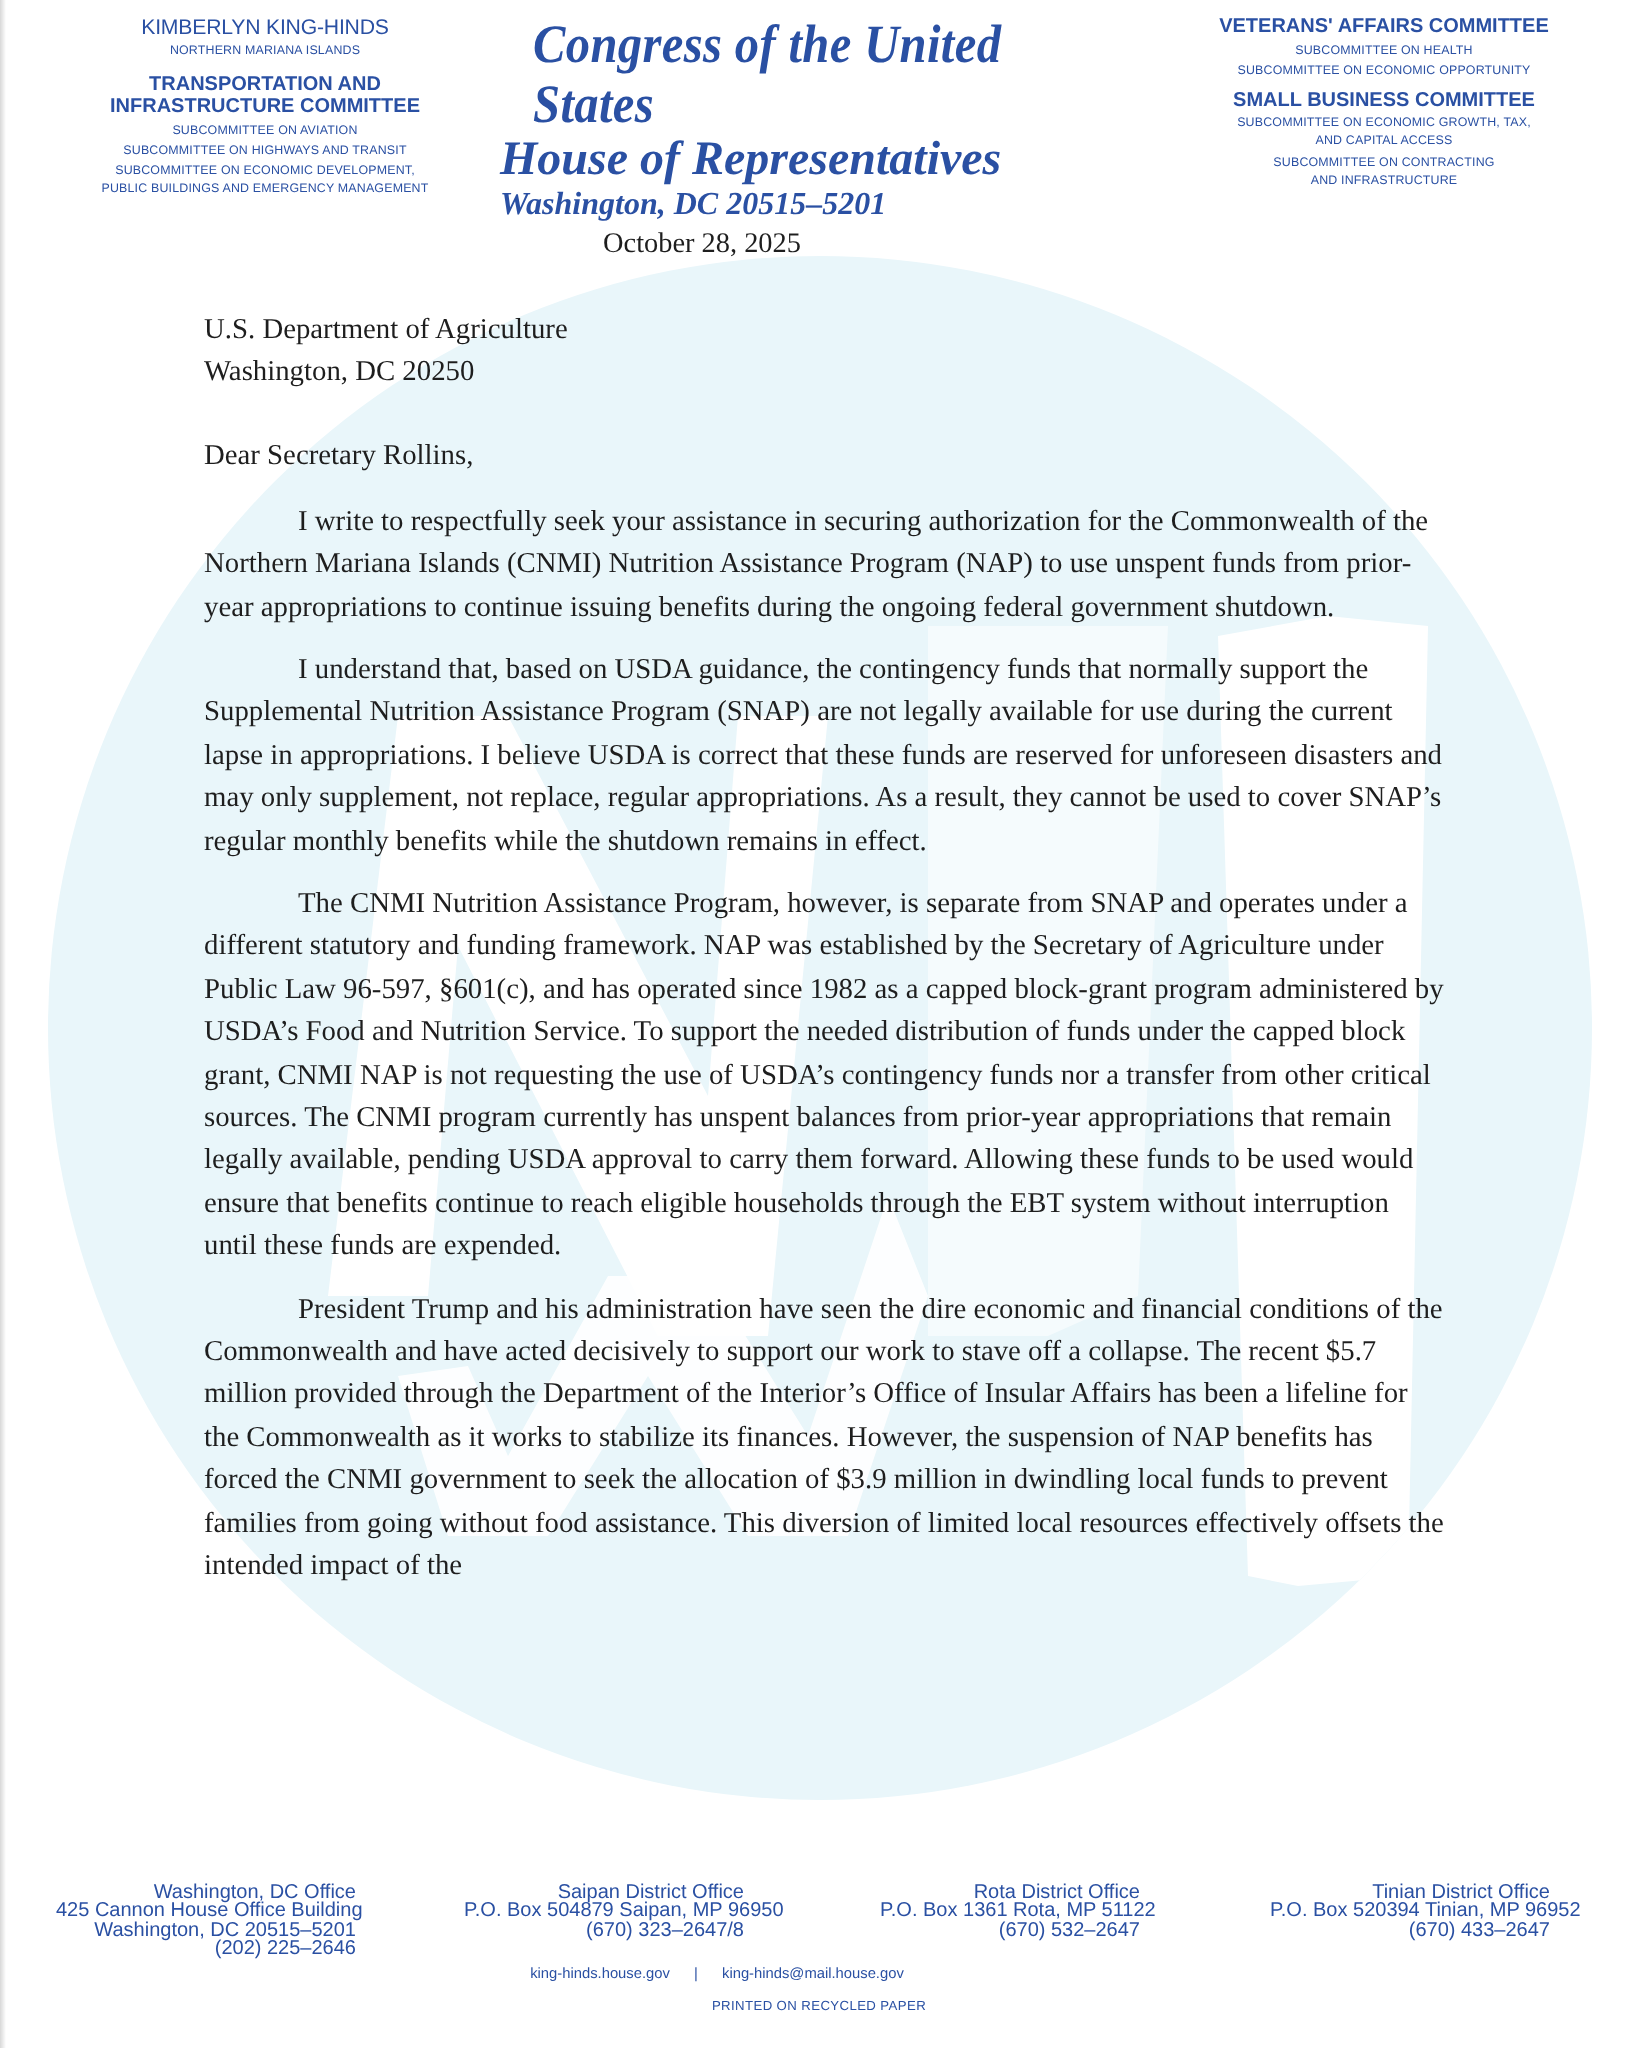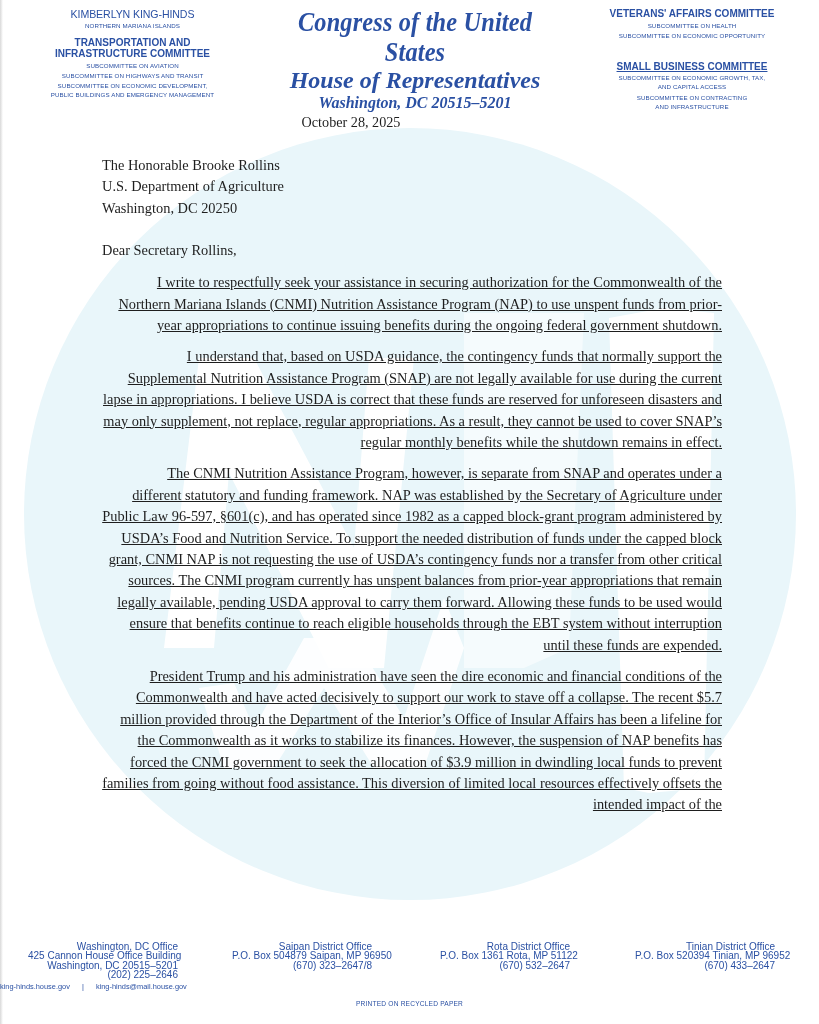--- a/index.html
+++ b/index.html
@@ -63,21 +63,20 @@
       margin-top: 6px;
       margin-bottom: 2px;
     }
     .hdr-right .hdr-committee:first-child { margin-top: 0; }
 
     .hdr-center {
       position: absolute;
       left: 250px;
       top: 7px;
       width: 330px;
-      text-align: center;
       color: #2a50a3;
       z-index: 2;
       font-family: "Liberation Serif", serif;
     }
     .hdr-congress {
       font-size: 27px;
       font-weight: bold;
       line-height: 30px;
       letter-spacing: 0.2px;
       transform: scaleX(0.9);
@@ -115,22 +114,21 @@
       width: 620px;
       z-index: 2;
       font-size: 14.4px;
       line-height: 21.4px;
     }
     .addr-line { white-space: nowrap; }
     .salutation { margin-top: 20.5px; }
     .para {
       margin-top: 10px;
       text-indent: 47px;
-      text-align: right;
-      text-decoration: underline;
+      text-align: left;
     }
     .para.first { margin-top: 11px; }
 
     
     .footer-office {
       position: absolute;
       top: 942px;
       font-family: "Liberation Sans", sans-serif;
       color: #2a50a3;
       font-size: 10px;
@@ -140,20 +138,21 @@
       white-space: nowrap;
     }
     .fo-1 { left: 28px; width: 150px; }
     .fo-2 { left: 232px; width: 140px; }
     .fo-3 { left: 440px; width: 130px; }
     .fo-4 { left: 635px; width: 140px; }
     .footer-links {
       position: absolute;
       top: 982px;
       left: 0; width: 717px;
+      text-align: center;
       font-family: "Liberation Sans", sans-serif;
       color: #2a50a3;
       font-size: 7.4px;
       z-index: 2;
     }
     .footer-links .sep { margin: 0 10px; }
     .footer-printed {
       position: absolute;
       top: 1000px;
       left: 0; width: 819px;
@@ -199,32 +198,31 @@
 <div class="hdr-center">
   <div class="hdr-congress">Congress of the United States</div>
   <div class="hdr-house">House of Representatives</div>
   <div class="hdr-city">Washington, DC 20515–5201</div>
 </div>
 
 <div class="hdr-right">
   <div class="hdr-committee">VETERANS' AFFAIRS COMMITTEE</div>
   <div class="hdr-sub">Subcommittee on Health</div>
   <div class="hdr-sub">Subcommittee on Economic Opportunity</div>
-  <div class="hdr-committee" style="margin-top:20px;text-decoration:underline;">SMALL BUSINESS COMMITTEE</div>
+  <div class="hdr-committee" style="margin-top:4px;">SMALL BUSINESS COMMITTEE</div>
   <div class="hdr-sub" style="line-height:8.5px;">Subcommittee on Economic Growth, Tax,</div>
   <div class="hdr-sub" style="line-height:8.5px;">and Capital Access</div>
   <div class="hdr-sub" style="line-height:8.5px; margin-top:3px;">Subcommittee on Contracting</div>
   <div class="hdr-sub" style="line-height:8.5px;">and Infrastructure</div>
 </div>
 
 <div class="date">October 28, 2025</div>
 
 <div class="letter">
   <div class="recipient">
-    <div class="addr-line">The Honorable Brooke Rollins</div>
     <div class="addr-line">U.S. Department of Agriculture</div>
     <div class="addr-line">Washington, DC 20250</div>
   </div>
   <div class="salutation">Dear Secretary Rollins,</div>
   <p class="para first" style="margin-bottom:0;">I write to respectfully seek your assistance in securing authorization for the Commonwealth of the Northern Mariana Islands (CNMI) Nutrition Assistance Program (NAP) to use unspent funds from prior-year appropriations to continue issuing benefits during the ongoing federal government shutdown.</p>
   <p class="para" style="margin-bottom:0;">I understand that, based on USDA guidance, the contingency funds that normally support the Supplemental Nutrition Assistance Program (SNAP) are not legally available for use during the current lapse in appropriations. I believe USDA is correct that these funds are reserved for unforeseen disasters and may only supplement, not replace, regular appropriations. As a result, they cannot be used to cover SNAP’s regular monthly benefits while the shutdown remains in effect.</p>
   <p class="para" style="margin-bottom:0;">The CNMI Nutrition Assistance Program, however, is separate from SNAP and operates under a different statutory and funding framework. NAP was established by the Secretary of Agriculture under Public Law 96-597, §601(c), and has operated since 1982 as a capped block-grant program administered by USDA’s Food and Nutrition Service. To support the needed distribution of funds under the capped block grant, CNMI NAP is not requesting the use of USDA’s contingency funds nor a transfer from other critical sources. The CNMI program currently has unspent balances from prior-year appropriations that remain legally available, pending USDA approval to carry them forward. Allowing these funds to be used would ensure that benefits continue to reach eligible households through the EBT system without interruption until these funds are expended.</p>
   <p class="para" style="margin-bottom:0;">President Trump and his administration have seen the dire economic and financial conditions of the Commonwealth and have acted decisively to support our work to stave off a collapse. The recent $5.7 million provided through the Department of the Interior’s Office of Insular Affairs has been a lifeline for the Commonwealth as it works to stabilize its finances. However, the suspension of NAP benefits has forced the CNMI government to seek the allocation of $3.9 million in dwindling local funds to prevent families from going without food assistance. This diversion of limited local resources effectively offsets the intended impact of the</p>
 </div>
 

